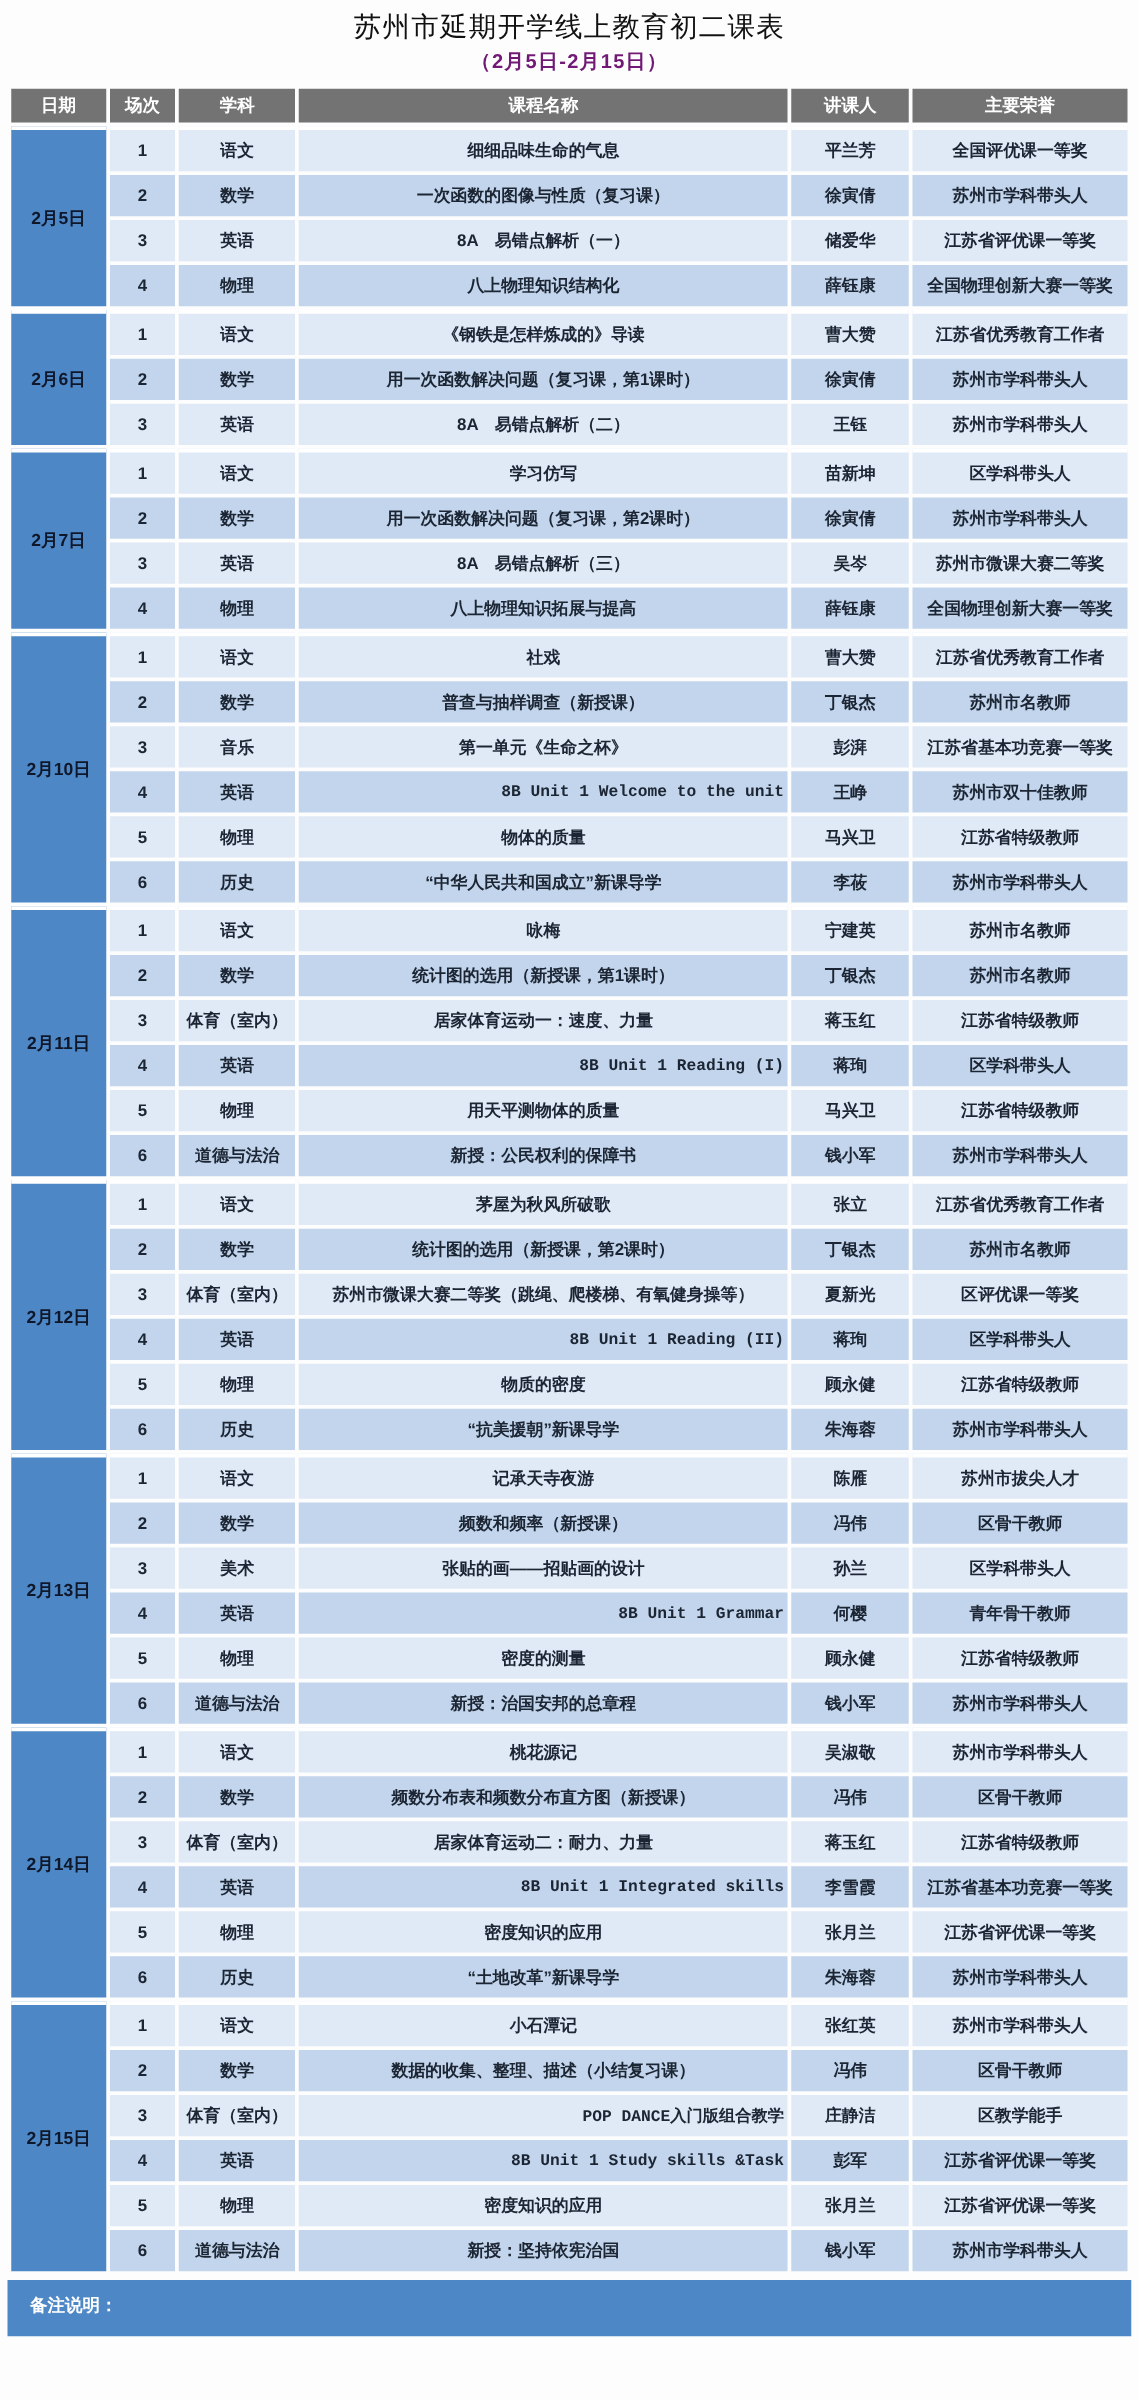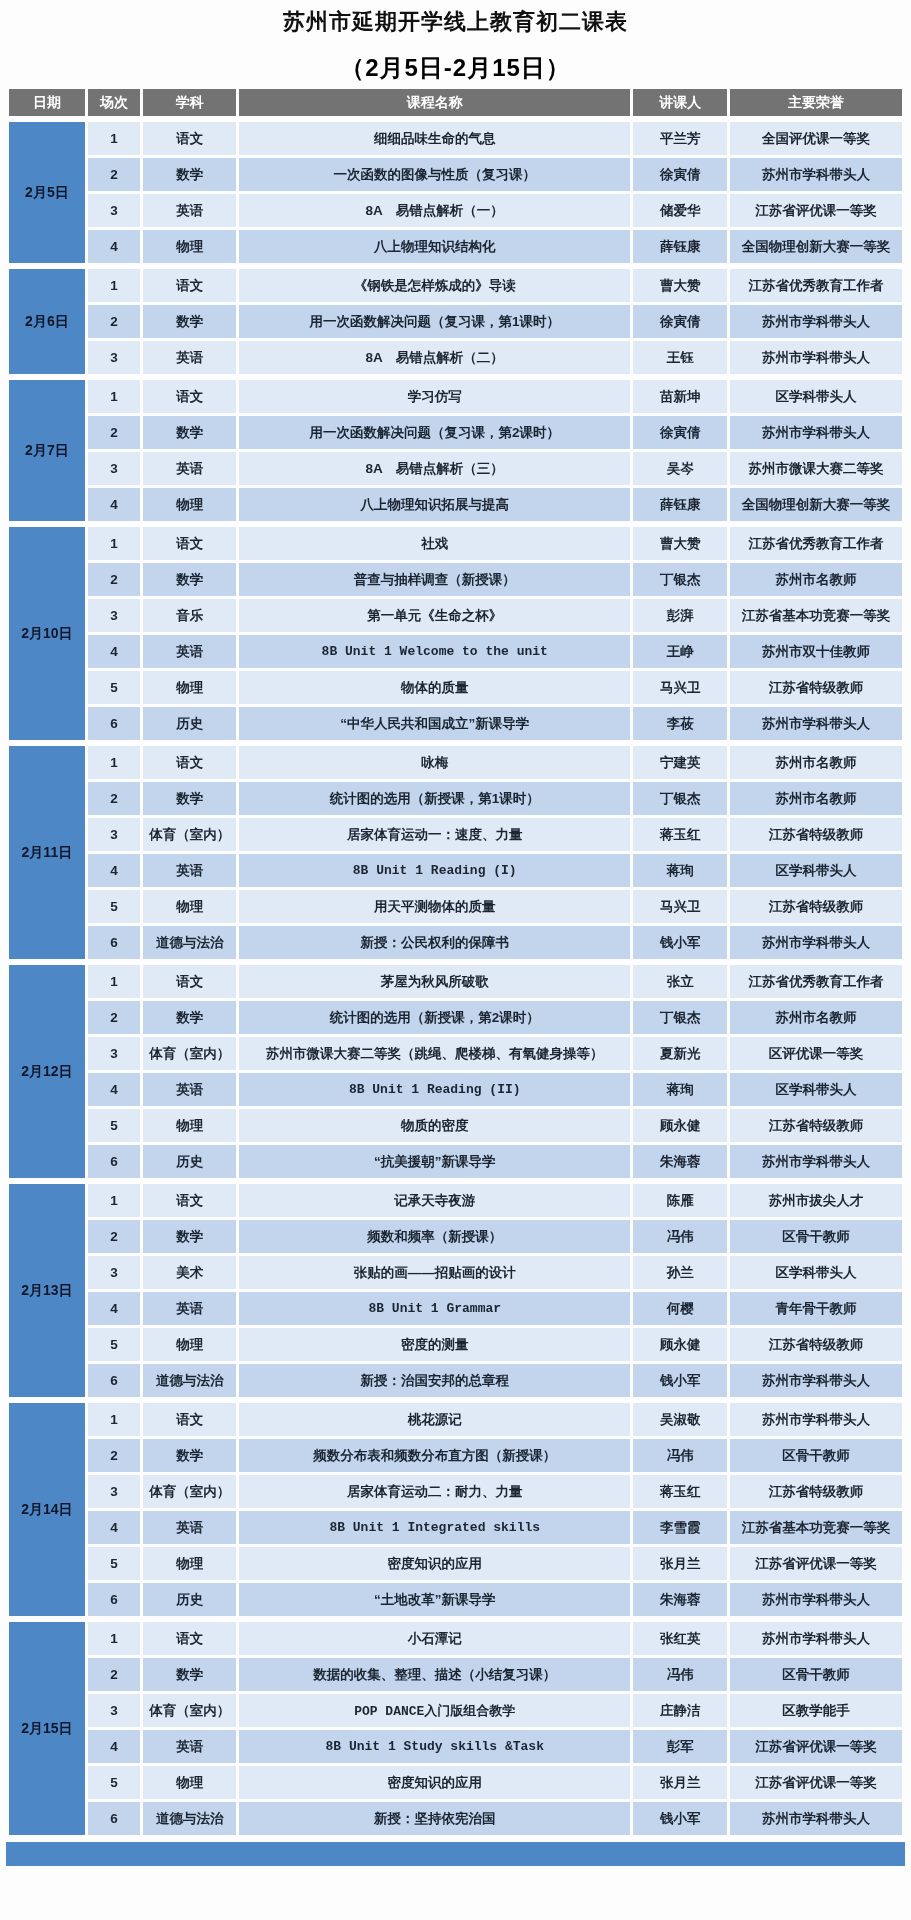--- a/index.html
+++ b/index.html
@@ -4,22 +4,22 @@
 <style>
   html,body{margin:0;padding:0;background:#ffffff;}
   body{
     width:911px;height:1920px;
     font-family:"Liberation Sans","DejaVu Sans",sans-serif;
     color:#1c2533;
     -webkit-font-smoothing:antialiased;
   }
   .page{width:911px;height:1920px;background:#fdfdfd;overflow:hidden;}
   .title-wrap{padding-top:9px;text-align:center;}
-  .main-title{font-size:22px;font-weight:bold;color:#111;letter-spacing:1px;line-height:26px;}
-  .sub-title{font-size:24px;font-weight:bold;color:#000000;letter-spacing:1px;line-height:25px;margin-top:20px;}
+  .main-title{font-size:22px;font-weight:normal;color:#111;letter-spacing:1px;line-height:26px;}
+  .sub-title{font-size:16px;font-weight:bold;color:#701a75;letter-spacing:1px;line-height:25px;margin-top:2px;}
   table.schedule{
     margin:6px auto 0 auto;
     border-collapse:separate;
     border-spacing:3px;
     table-layout:fixed;
     width:899px;
   }
   col.c-date{width:75px;}
   col.c-session{width:52px;}
   col.c-subject{width:92px;}
@@ -35,21 +35,21 @@
   td{
     text-align:center;vertical-align:middle;
     font-size:13.5px;font-weight:bold;
     height:33px;padding:0 3px;
     color:#1c2533;
     overflow:hidden;white-space:nowrap;
   }
   td.date{background:#4d87c5;color:#0f172a;font-size:14px;font-weight:bold;}
   td.light{background:#e0e9f6;}
   td.medium{background:#c2d5ec;}
-  td.latin{font-family:"Liberation Mono","DejaVu Sans Mono",monospace;font-size:13px;}
+  td.latin{font-family:"Liberation Mono","DejaVu Sans Mono",monospace;font-size:13px;text-align:right;}
   tr.block-start td{border-top:3px solid #ffffff;}
   .notes{
     width:863px;margin:4px auto 0 auto;
     background:#4d87c5;color:#ffffff;
     padding:10px 18px 14px 18px;
     font-size:14px;font-weight:bold;
     line-height:21px;
   }
   .note-line{white-space:nowrap;}
 </style>
@@ -418,15 +418,16 @@
           <td class="medium">6</td>
           <td class="medium">道德与法治</td>
           <td class="medium">新授：坚持依宪治国</td>
           <td class="medium">钱小军</td>
           <td class="medium">苏州市学科带头人</td>
         </tr>
       </tbody>
   </table>
 
   <div class="notes">
+    <div class="note-line">备注说明：</div>
   </div>
 
 </div>
 
 </body></html>

